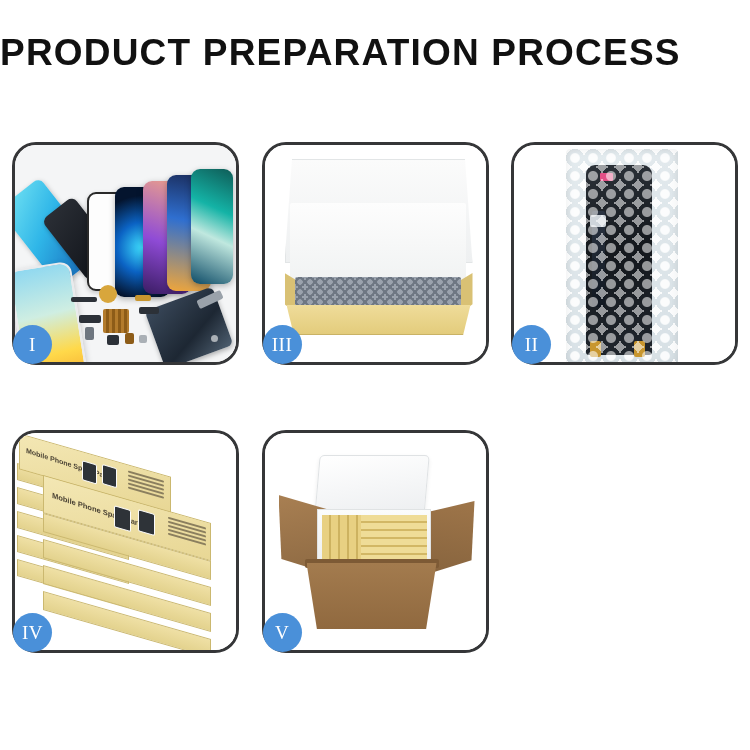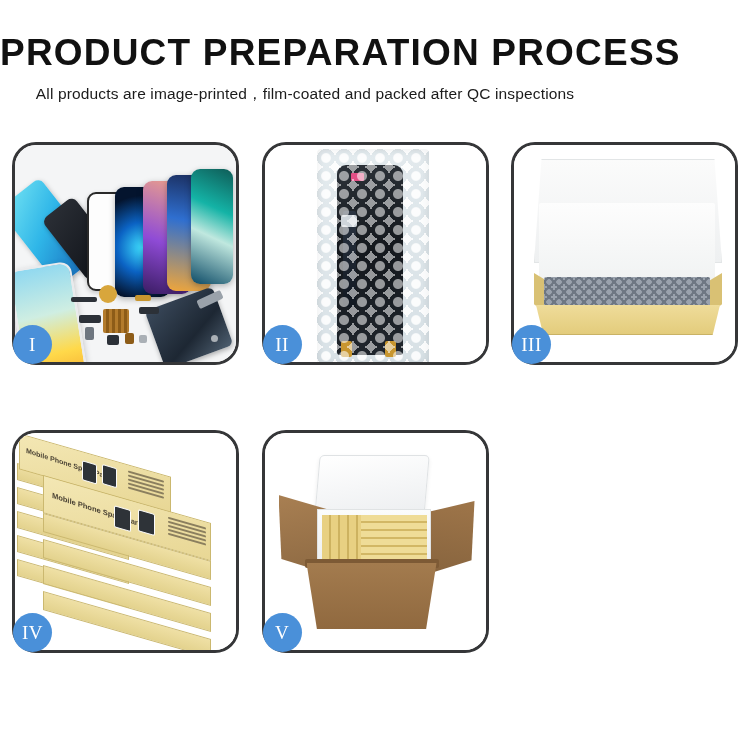--- a/index.html
+++ b/index.html
@@ -268,21 +268,20 @@
     clip-path:polygon(30% 0,40% 0,100% 52%,92% 60%);
   }
   .c6-tab { position:absolute; width:16px; height:20px;
     background:rgba(140,110,76,.55); border-radius:1px; }
 </style>
 </head>
 <body>
 
 <div class="header">
   <div class="title">PRODUCT PREPARATION PROCESS</div>
-  <div class="subtitle">All products are image-printed，film-coated and packed after QC inspections</div>
 </div>
 
 <div class="grid">
 
   <div class="panel">
     <div class="panel-inner p1">
       <div class="ph s1"></div>
       <div class="ph s2"></div>
       <div class="ph s3"></div>
       <div class="ph s4"></div>
@@ -301,48 +300,48 @@
       <div class="dot" style="left:92px;top:190px;width:12px;height:10px;"></div>
       <div class="dot" style="left:110px;top:188px;width:9px;height:11px;background:#8d5c18;"></div>
       <div class="dot" style="left:124px;top:190px;width:8px;height:8px;background:#aab0b6;"></div>
       <div class="dot" style="left:196px;top:190px;width:7px;height:7px;background:#aab0b6;border-radius:50%;"></div>
       <div class="dot" style="left:182px;top:150px;width:26px;height:9px;background:#9aa2aa;transform:rotate(-25deg);"></div>
     </div>
     <div class="badge">I</div>
   </div>
 
   <div class="panel">
+    <div class="panel-inner p3">
+      <div class="box3-lid"></div>
+      <div class="box3-foam"></div>
+      <div class="box3-side-l"></div>
+      <div class="box3-side-r"></div>
+      <div class="box3-grey"></div>
+      <div class="box3-front"></div>
+    </div>
+    <div class="badge">III</div>
+  </div>
+
+  <div class="panel">
     <div class="panel-inner p2">
       <div class="bubble-bag">
         <div class="lcd">
           <div class="pink-mark"></div>
         </div>
         <div class="lcd-flex"></div>
         <div class="lcd-chip"></div>
         <div class="lcd-tab" style="left:24px;"></div>
         <div class="lcd-tab" style="left:68px;"></div>
         <div class="bubble-overlay"></div>
       </div>
     </div>
     <div class="badge">II</div>
   </div>
 
   <div class="panel">
-    <div class="panel-inner p3">
-      <div class="box3-lid"></div>
-      <div class="box3-foam"></div>
-      <div class="box3-side-l"></div>
-      <div class="box3-side-r"></div>
-      <div class="box3-grey"></div>
-      <div class="box3-front"></div>
-    </div>
-    <div class="badge">III</div>
-  </div>
-
-  <div class="panel">
     <div class="panel-inner p4">
 
       <div class="stackbox" style="left:2px;top:46px;width:112px;height:17px;transform:skewY(16deg);"></div>
       <div class="stackbox" style="left:2px;top:70px;width:112px;height:17px;transform:skewY(16deg);"></div>
       <div class="stackbox" style="left:2px;top:94px;width:112px;height:17px;transform:skewY(16deg);"></div>
       <div class="stackbox" style="left:2px;top:118px;width:112px;height:17px;transform:skewY(16deg);"></div>
       <div class="stackbox" style="left:2px;top:142px;width:112px;height:17px;transform:skewY(16deg);"></div>
 
       <div class="stackbox" style="left:4px;top:22px;width:152px;height:36px;transform:skewY(16deg);">
         <div class="sb-top"></div>

